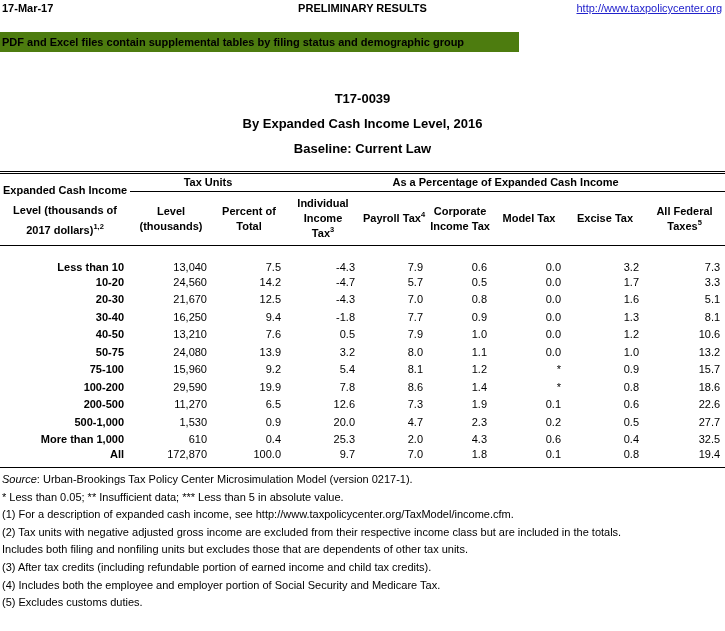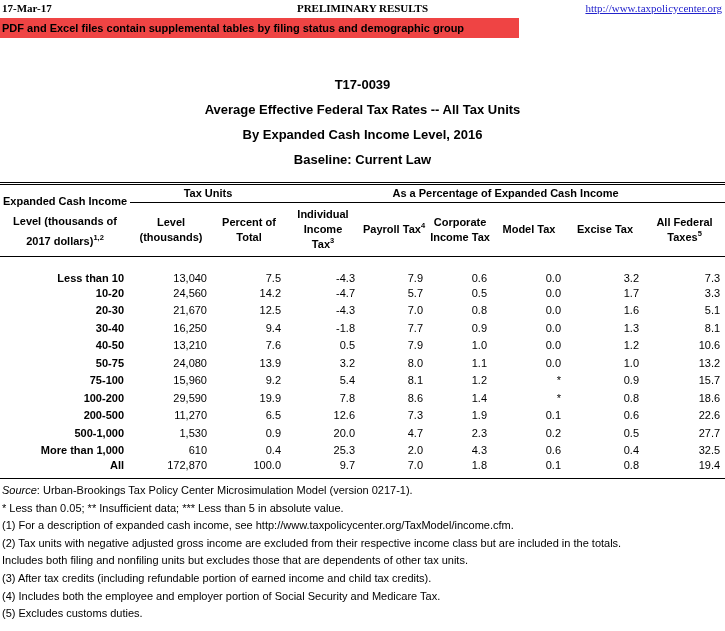--- a/index.html
+++ b/index.html
@@ -4,27 +4,27 @@
 <style>
   * { box-sizing: border-box; }
   html, body { margin: 0; padding: 0; }
   body {
     width: 725px; height: 631px;
     background: #ffffff; color: #000;
     font-family: "Liberation Sans", sans-serif;
     font-size: 11px;
     overflow: hidden;
   }
-  .topbar { position: relative; height: 18px; padding-top: 2px; font-family: Liberation Serif, serif; }
+  .topbar { position: relative; height: 32px; padding-top: 2px; }
   .topbar .date { position: absolute; left: 2px; top: 2px; font-weight: bold; }
   .topbar .status { position: absolute; left: 0; right: 0; top: 2px; text-align: center; font-weight: bold; }
   .topbar .link { position: absolute; right: 3px; top: 2px; color: #2222CC; text-decoration: underline; }
   .banner {
     width: 519px; height: 20px; line-height: 20px;
-    background: #ef4444; font-weight: bold; padding-left: 2px;
+    background: #4d7c0f; font-weight: bold; padding-left: 2px;
     white-space: nowrap; overflow: hidden;
   }
   .titles { padding-top: 40px; text-align: center; font-weight: bold; font-size: 13px; }
   .titles div { line-height: 13px; margin: 0 0 12px 0; }
   .titles div:last-child { margin-bottom: 16px; }
 
   table.data-table {
     width: 725px; margin-top: 13px;
     border-collapse: collapse; table-layout: fixed;
     border-top: 3px double #000;
@@ -63,21 +63,20 @@
 <div class="topbar">
   <span class="date">17-Mar-17</span>
   <span class="status">PRELIMINARY RESULTS</span>
   <a class="link" href="#">http://www.taxpolicycenter.org</a>
 </div>
 
 <div class="banner">PDF and Excel files contain supplemental tables by filing status and demographic group</div>
 
 <div class="titles">
   <div>T17-0039</div>
-  <div>Average Effective Federal Tax Rates -- All Tax Units</div>
   <div>By Expanded Cash Income Level, 2016</div>
   <div>Baseline: Current Law</div>
 </div>
 
 <table class="data-table">
   <colgroup>
     <col style="width:130px">
       <col style="width:82px">
       <col style="width:74px">
     <col style="width:74px">

